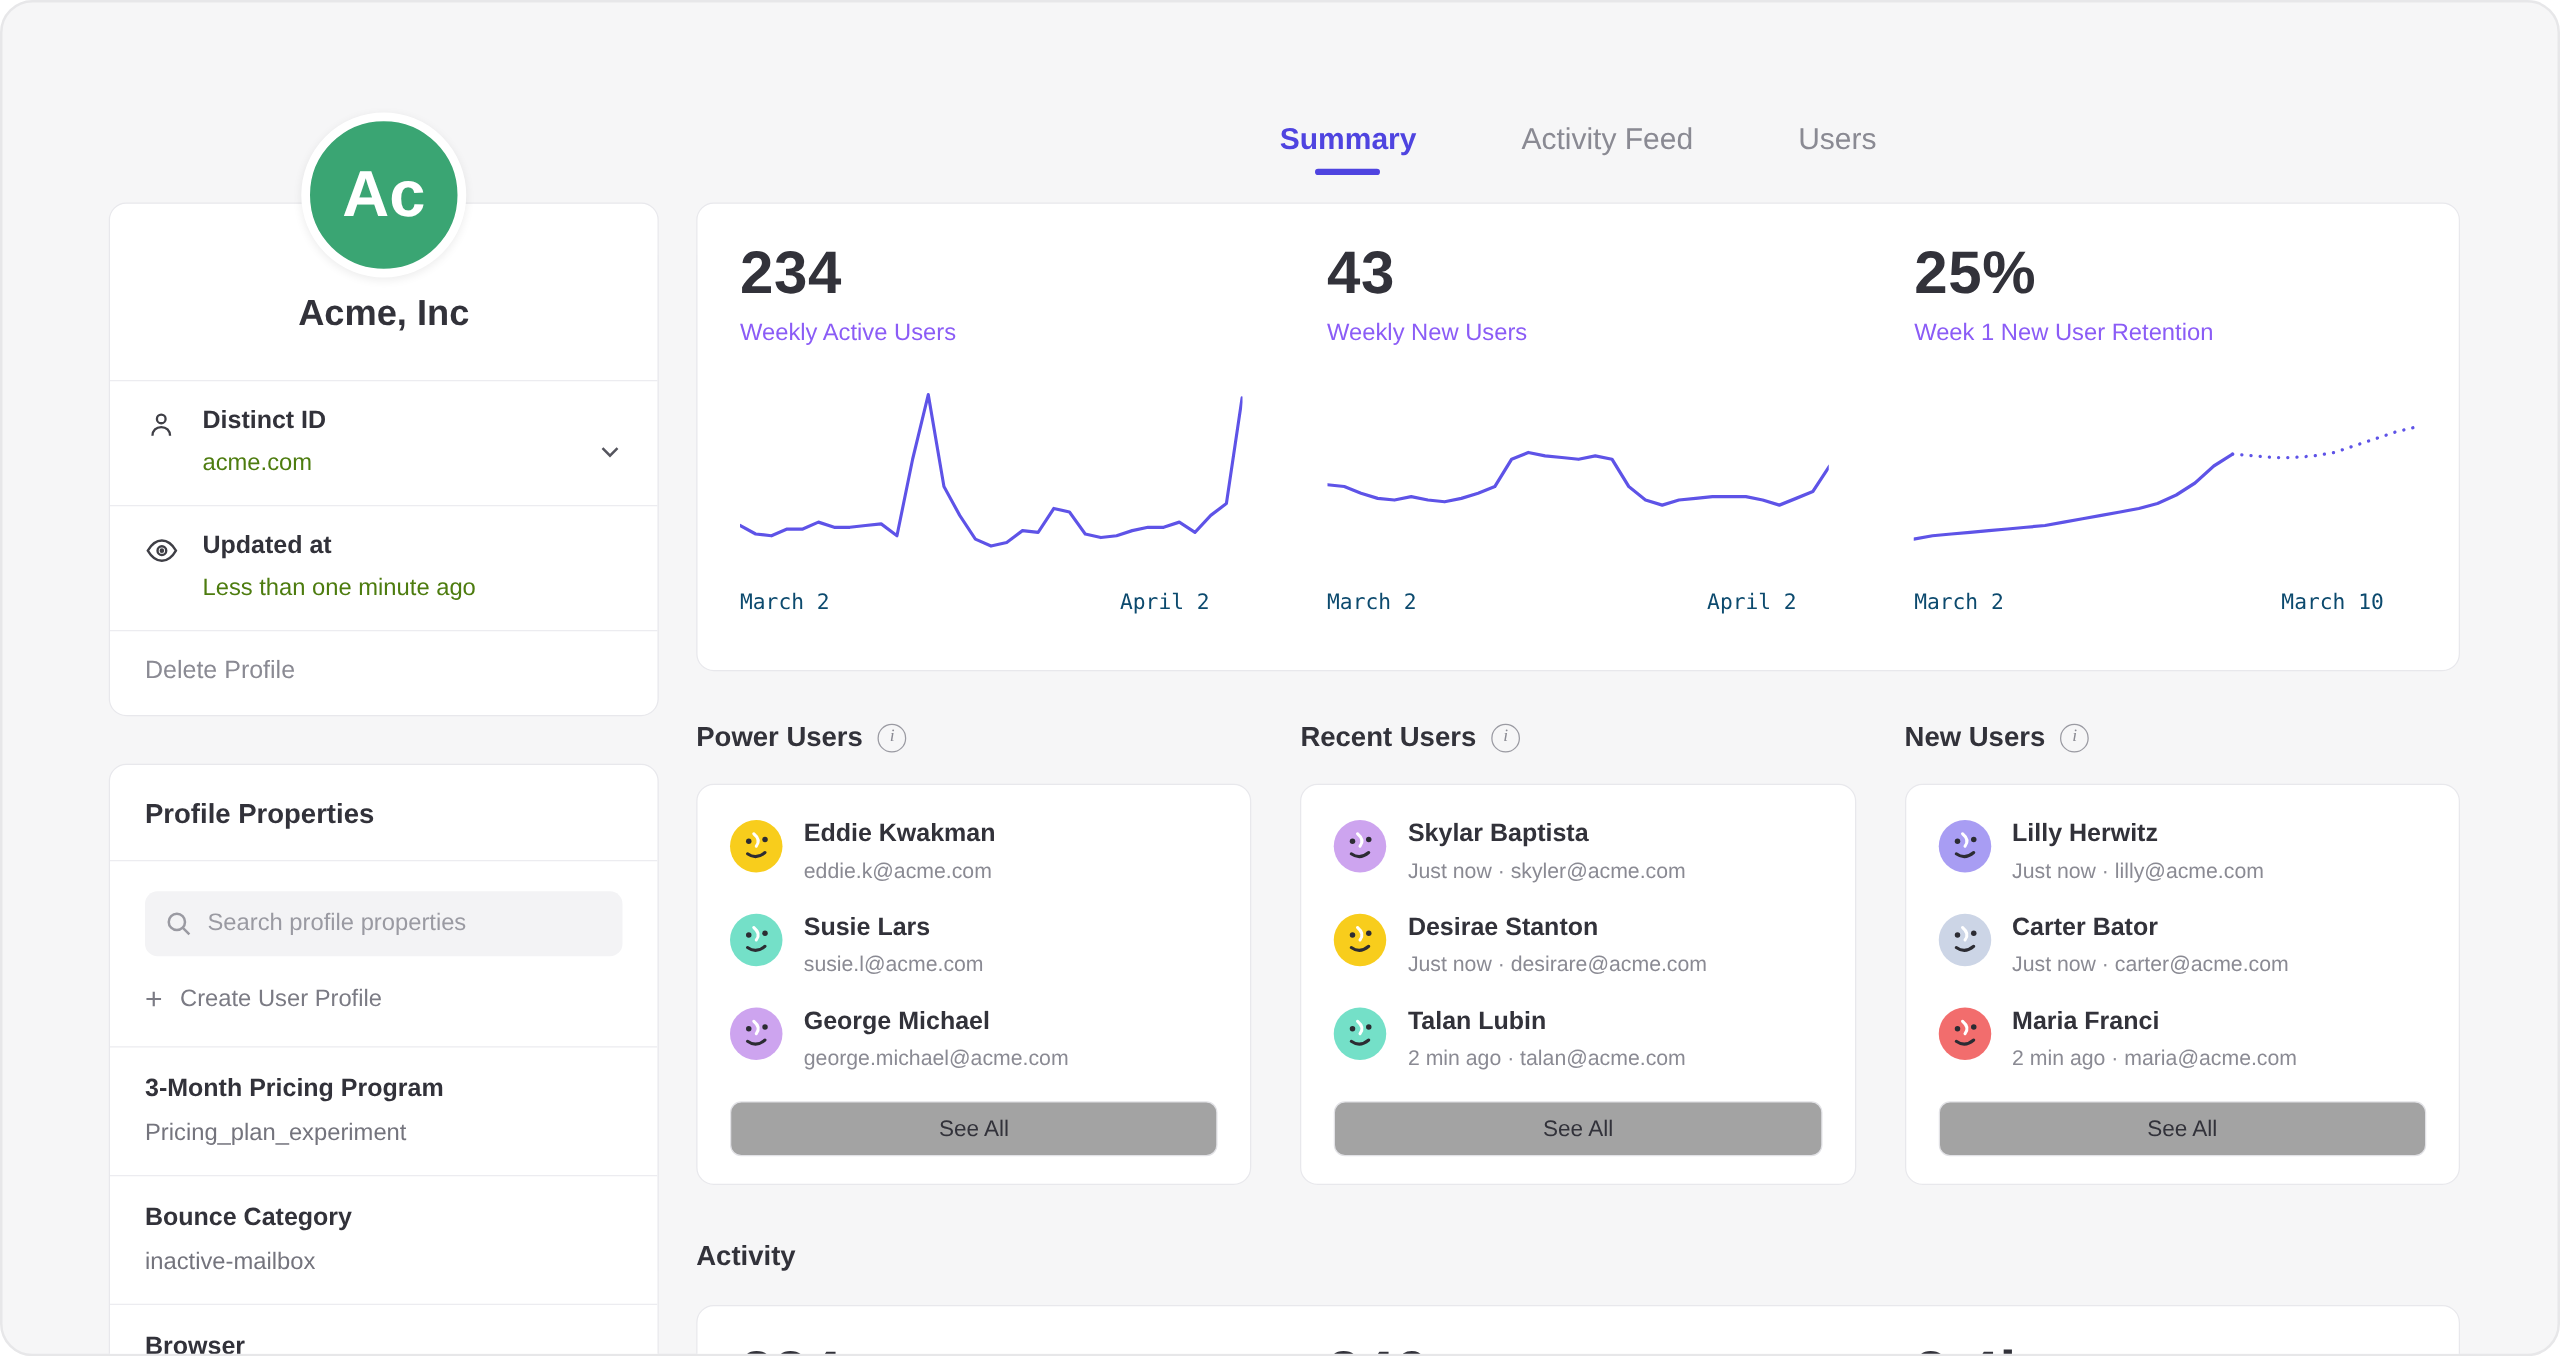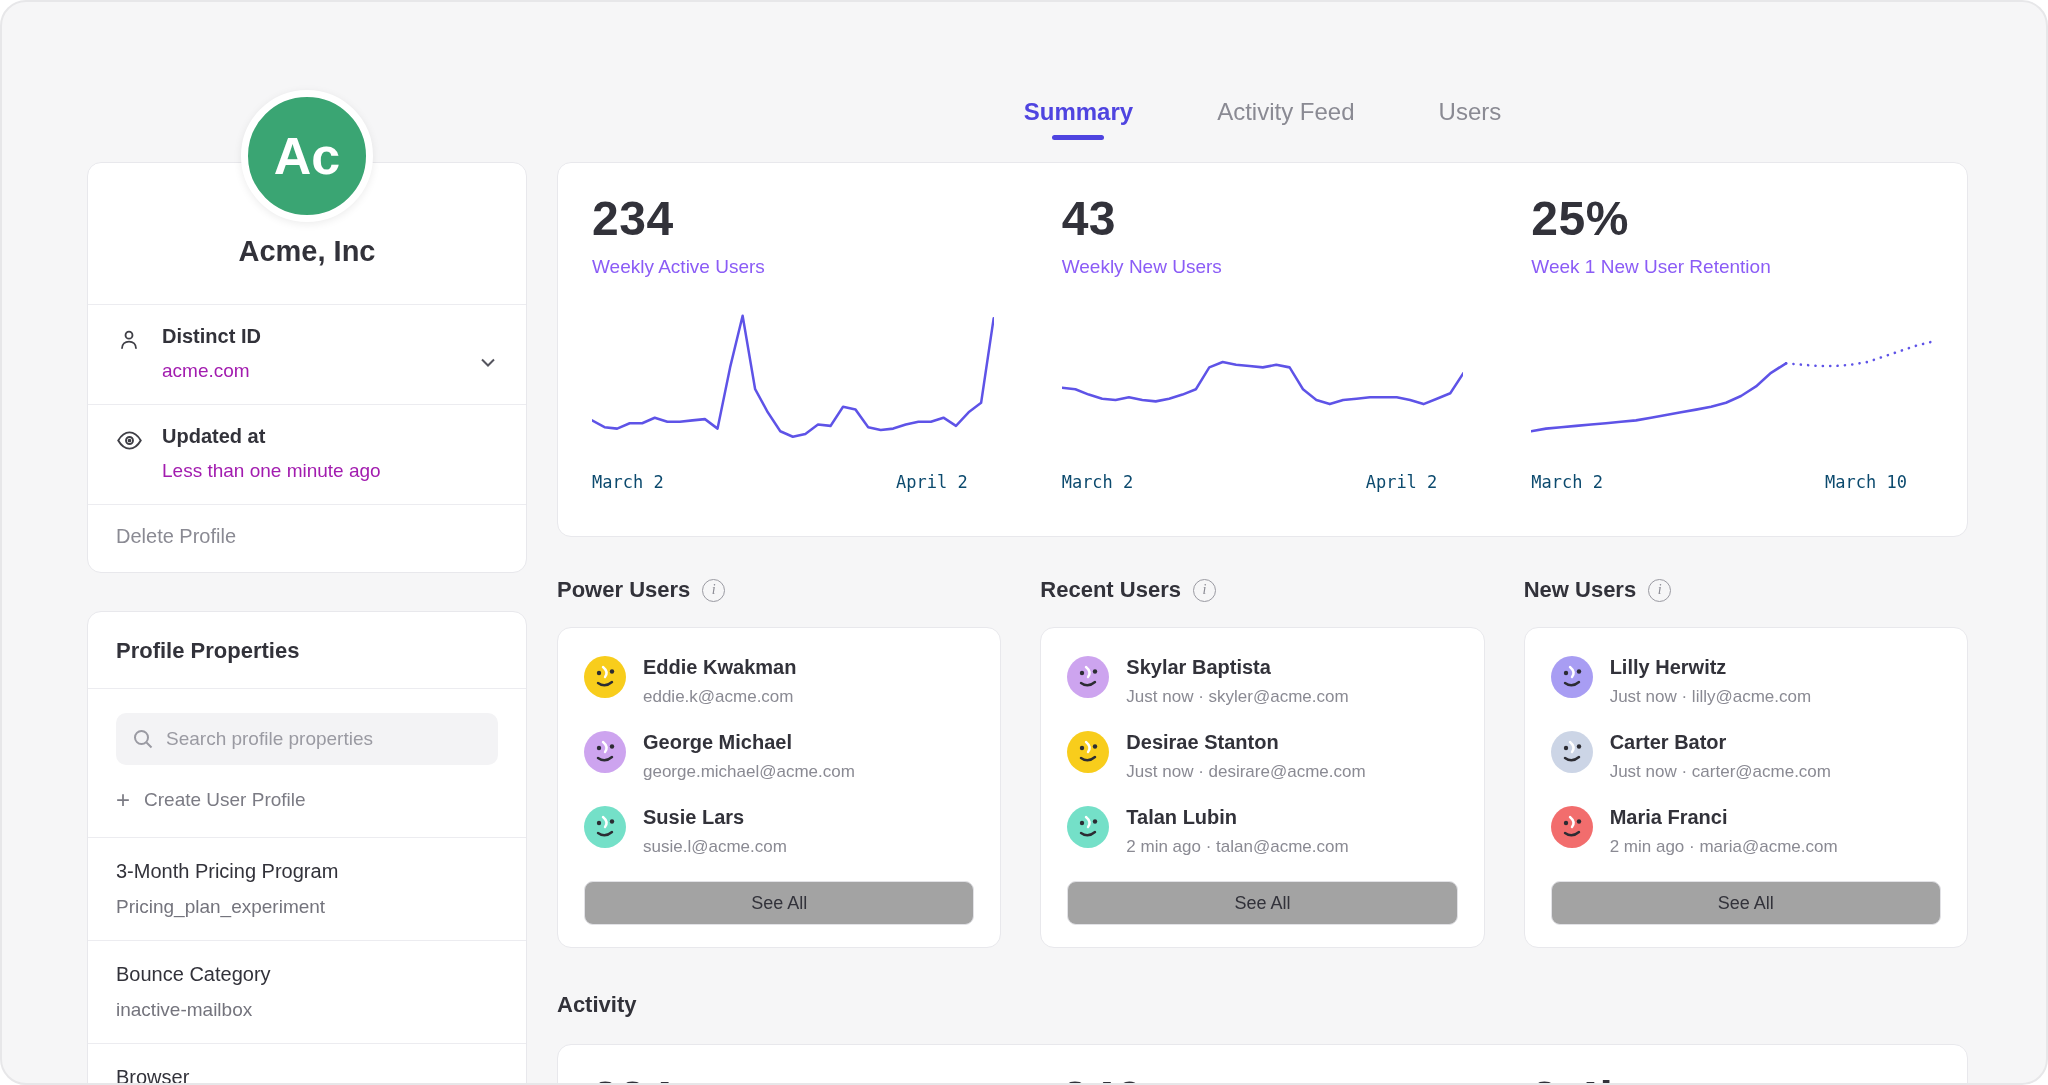--- a/index.html
+++ b/index.html
@@ -15,37 +15,37 @@
     border:7px solid #fff; box-shadow:0 2px 8px rgba(0,0,0,.08); z-index:2;
     display:flex; align-items:center; justify-content:center;
     color:#fff; font-size:52px; font-weight:bold; }
   .card { background:#fff; border:1px solid #e8e8ec; border-radius:14px; }
   .profile-card { margin-top:160px; padding-top:72px; }
   .company-name { text-align:center; font-size:29px; font-weight:bold; padding-bottom:36px; }
   .field-row { border-top:1px solid #ececf0; padding:20px 28px 22px 28px;
     position:relative; display:flex; gap:18px; }
   .field-icon { width:28px; padding-top:2px; color:#3f3f46; flex:0 0 aupx; }
   .field-label { font-size:20px; font-weight:bold; margin-bottom:12px; }
-  .field-value { font-size:19px; color:#a21caf; }
+  .field-value { font-size:19px; color:#4d7c0f; }
   .chev { position:absolute; right:26px; bottom:26px; color:#55555e; }
   .delete-row { border-top:1px solid #ececf0; padding:20px 28px 24px 28px;
     font-size:20px; color:#8a8a93; cursor:pointer; }
   .props-card { margin-top:38px; height:490px; overflow:hidden; }
   .props-title { font-size:22px; font-weight:bold; padding:26px 28px 24px 28px; }
   .props-top { border-top:1px solid #ececf0; padding:24px 28px 26px 28px; }
   .search-box { display:flex; align-items:center; gap:12px; background:#f3f3f5;
     border-radius:10px; height:52px; padding:0 16px; }
   .search-box input { border:none; outline:none; background:transparent; flex:1;
     font-size:19px; color:#32323a; font-family:"Liberation Sans", sans-serif; }
   .search-box input::placeholder { color:#9a9aa2; }
   .create-link { margin-top:24px; display:flex; align-items:center; gap:14px;
     color:#7b7b84; font-size:19px; cursor:pointer; }
   .plus { font-size:24px; line-height:20px; }
   .prop-row { border-top:1px solid #ececf0; padding:22px 28px; }
-  .prop-label { font-size:20px; font-weight:normal; margin-bottom:13px; }
+  .prop-label { font-size:20px; font-weight:bold; margin-bottom:13px; }
   .prop-value { font-size:19px; color:#74747d; }
 
   
   main { flex:1; margin:0 78px 0 30px; padding-top:96px; }
   .tabs { display:flex; justify-content:center; gap:84px; }
   .tab { font-size:24px; color:#8a8a93; font-weight:500; cursor:pointer; text-align:center; }
   .tab.active { color:#4f44e0; font-weight:bold; }
   .tab.active::after { content:""; display:block; width:52px; height:5px;
     border-radius:3px; background:#4f44e0; margin:9px auto 0; }
 
@@ -212,45 +212,45 @@
         <path d="M14 27 Q21 32 28 26" stroke="#2c2c33" stroke-width="2.4" fill="none" stroke-linecap="round"></path>
         <path d="M19 11 q6 5 2 10" stroke="#ffffff" stroke-width="2.4" fill="none" stroke-linecap="round"></path>
       </svg>
     </span>
     <span>
       <div class="u-name">Eddie Kwakman</div>
       <div class="u-detail">eddie.k@acme.com</div>
     </span>
   </div>
               <div class="user-row">
+    <span class="u-avatar" style="background: rgb(116, 224, 200);">
+      <svg viewBox="0 0 42 42">
+        <circle cx="15" cy="17" r="2.2" fill="#2c2c33"></circle>
+        <circle cx="28" cy="15.5" r="2.2" fill="#2c2c33"></circle>
+        <path d="M14 27 Q21 32 28 26" stroke="#2c2c33" stroke-width="2.4" fill="none" stroke-linecap="round"></path>
+        <path d="M19 11 q6 5 2 10" stroke="#ffffff" stroke-width="2.4" fill="none" stroke-linecap="round"></path>
+      </svg>
+    </span>
+    <span>
+      <div class="u-name">Susie Lars</div>
+      <div class="u-detail">susie.l@acme.com</div>
+    </span>
+  </div>
+              <div class="user-row">
     <span class="u-avatar" style="background: rgb(205, 164, 239);">
       <svg viewBox="0 0 42 42">
         <circle cx="15" cy="17" r="2.2" fill="#2c2c33"></circle>
         <circle cx="28" cy="15.5" r="2.2" fill="#2c2c33"></circle>
         <path d="M14 27 Q21 32 28 26" stroke="#2c2c33" stroke-width="2.4" fill="none" stroke-linecap="round"></path>
         <path d="M19 11 q6 5 2 10" stroke="#ffffff" stroke-width="2.4" fill="none" stroke-linecap="round"></path>
       </svg>
     </span>
     <span>
       <div class="u-name">George Michael</div>
       <div class="u-detail">george.michael@acme.com</div>
-    </span>
-  </div>
-              <div class="user-row">
-    <span class="u-avatar" style="background: rgb(116, 224, 200);">
-      <svg viewBox="0 0 42 42">
-        <circle cx="15" cy="17" r="2.2" fill="#2c2c33"></circle>
-        <circle cx="28" cy="15.5" r="2.2" fill="#2c2c33"></circle>
-        <path d="M14 27 Q21 32 28 26" stroke="#2c2c33" stroke-width="2.4" fill="none" stroke-linecap="round"></path>
-        <path d="M19 11 q6 5 2 10" stroke="#ffffff" stroke-width="2.4" fill="none" stroke-linecap="round"></path>
-      </svg>
-    </span>
-    <span>
-      <div class="u-name">Susie Lars</div>
-      <div class="u-detail">susie.l@acme.com</div>
     </span>
   </div>
             </div>
       <button class="see-all">See All</button>
     </div>
   </div>
         <div>
     <div class="sec-head">
       <span class="sec-title">Recent Users</span>
       <span class="info">i</span>

